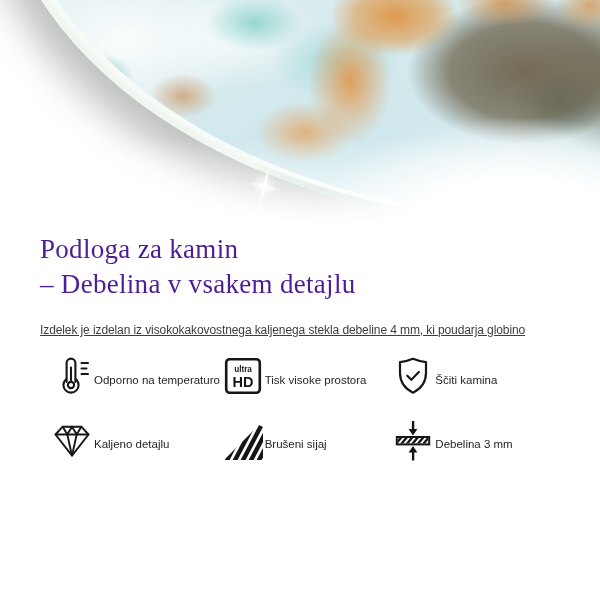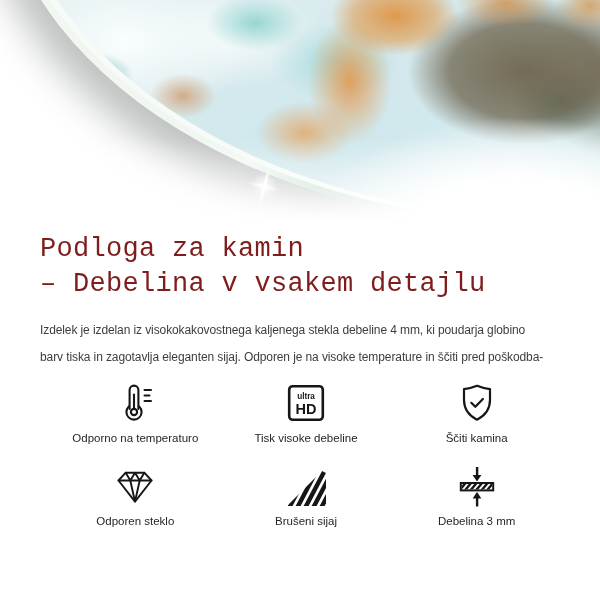--- a/index.html
+++ b/index.html
@@ -38,29 +38,29 @@
   .sparkle i{position:absolute;display:block;}
   .s-glow{width:26px;height:26px;left:-13px;top:-13px;border-radius:50%;
     background:radial-gradient(circle, rgba(255,255,255,.95) 0%, rgba(255,255,255,0) 70%);}
   .s-v{width:3px;height:50px;left:-1.5px;top:-25px;transform:rotate(14deg);
     background:linear-gradient(to bottom, rgba(255,255,255,0), #fff 42%, #fff 58%, rgba(255,255,255,0));}
   .s-h{height:3px;width:34px;left:-17px;top:-1.5px;transform:rotate(14deg);
     background:linear-gradient(to right, rgba(255,255,255,0), #fff 42%, #fff 58%, rgba(255,255,255,0));}
 
   
   .content{padding:0 28px 0 40px;}
-  h1{margin:2px 0 0;font-family:Liberation Mono, monospace;font-weight:400;
-     font-size:27px;line-height:35px;color:#7f1d1d;letter-spacing:.3px;}
+  h1{margin:2px 0 0;font-family:Liberation Serif, serif;font-weight:400;
+     font-size:27px;line-height:35px;color:#4c1d95;letter-spacing:.3px;}
   .h-line{display:block;}
   .desc{margin:15px 0 0;font-size:12px;line-height:27px;color:#3d3d3d;letter-spacing:-.1px;}
-  .p-line{display:block;white-space:nowrap;}
+  .p-line{display:block;white-space:nowrap;text-decoration:underline;}
 
   
   .features{margin:10px 10px 0;display:grid;grid-template-columns:repeat(3,1fr);row-gap:20px;}
-  .feature{display:flex;flex-direction:column;align-items:center;}
+  .feature{display:flex;flex-direction:row;align-items:center;}
   .f-icon{height:44px;display:flex;align-items:center;justify-content:center;}
   .f-icon svg{width:44px;height:44px;display:block;}
   .f-label{margin-top:7px;font-size:11.5px;color:#262626;text-align:center;}
   .stroke{fill:none;stroke:#161616;stroke-width:2.1;}
   .round{stroke-linecap:round;stroke-linejoin:round;}
 </style>
 </head>
 <body>
 
 <div class="page">
@@ -78,21 +78,20 @@
   </div>
 
   <div class="content">
     <h1>
       <span class="h-line">Podloga za kamin</span>
       <span class="h-line">– Debelina v vsakem detajlu</span>
     </h1>
 
     <p class="desc">
       <span class="p-line">Izdelek je izdelan iz visokokakovostnega kaljenega stekla debeline 4 mm, ki poudarja globino</span>
-      <span class="p-line">barv tiska in zagotavlja eleganten sijaj. Odporen je na visoke temperature in ščiti pred poškodba-</span>
     </p>
 
     <div class="features">
 
       <div class="feature">
         <span class="f-icon">
           <svg viewBox="0 0 44 44">
             <circle class="stroke" cx="21" cy="31" r="7.6"></circle>
             <path fill="#fff" stroke="none" d="M16.6 27.5 V8 H25.4 V27.5 Z"></path>
             <path class="stroke round" d="M16.6 28 V9 A4.4 4.4 0 0 1 25.4 9 V28"></path>
@@ -105,21 +104,21 @@
       </div>
 
       <div class="feature">
         <span class="f-icon">
           <svg viewBox="0 0 44 44">
             <rect class="stroke" style="stroke-width:2.6" x="5.2" y="5.2" width="33.6" height="33.6" rx="3.5"></rect>
             <text x="22" y="18" text-anchor="middle" font-size="8.2" font-weight="600" fill="#161616" font-family="Liberation Sans, sans-serif">ultra</text>
             <text x="22" y="32.6" text-anchor="middle" font-size="14.5" font-weight="700" fill="#161616" font-family="Liberation Sans, sans-serif">HD</text>
           </svg>
         </span>
-        <span class="f-label">Tisk visoke debeline</span>
+        <span class="f-label">Tisk visoke prostora</span>
       </div>
 
       <div class="feature">
         <span class="f-icon">
           <svg viewBox="0 0 44 44">
             <path class="stroke round" style="stroke-width:2.2" d="M22 4.8c4.2 1.7 8.6 2.9 13 3.4v10.9c0 8.8-5.2 15.7-13 19.6-7.8-3.9-13-10.8-13-19.6V8.2c4.4-.5 8.8-1.7 13-3.4z"></path>
             <path class="stroke round" style="stroke-width:2.2" d="M16.3 21.8l4 4 7.6-7.8"></path>
           </svg>
         </span>
         <span class="f-label">Ščiti kamina</span>
@@ -129,21 +128,21 @@
         <span class="f-icon">
           <svg viewBox="0 0 44 44">
             <g class="stroke round" style="stroke-width:1.9">
               <path d="M12.7 8.7 H31.3 L38.5 16.5 L22 37.6 L5.5 16.5 Z"></path>
               <path d="M5.5 16.5 H38.5"></path>
               <path d="M12.7 8.7 L17.3 16.5 L22 8.7 L26.7 16.5 L31.3 8.7"></path>
               <path d="M17.3 16.5 L22 37.6 L26.7 16.5"></path>
             </g>
           </svg>
         </span>
-        <span class="f-label">Odporen steklo</span>
+        <span class="f-label">Kaljeno detajlu</span>
       </div>
 
       <div class="feature">
         <span class="f-icon">
           <svg viewBox="0 0 44 44">
             <defs>
                 <clipPath id="tri">
                   <polygon points="3,42 42,42 42,3"></polygon>
                 </clipPath>
               </defs>

